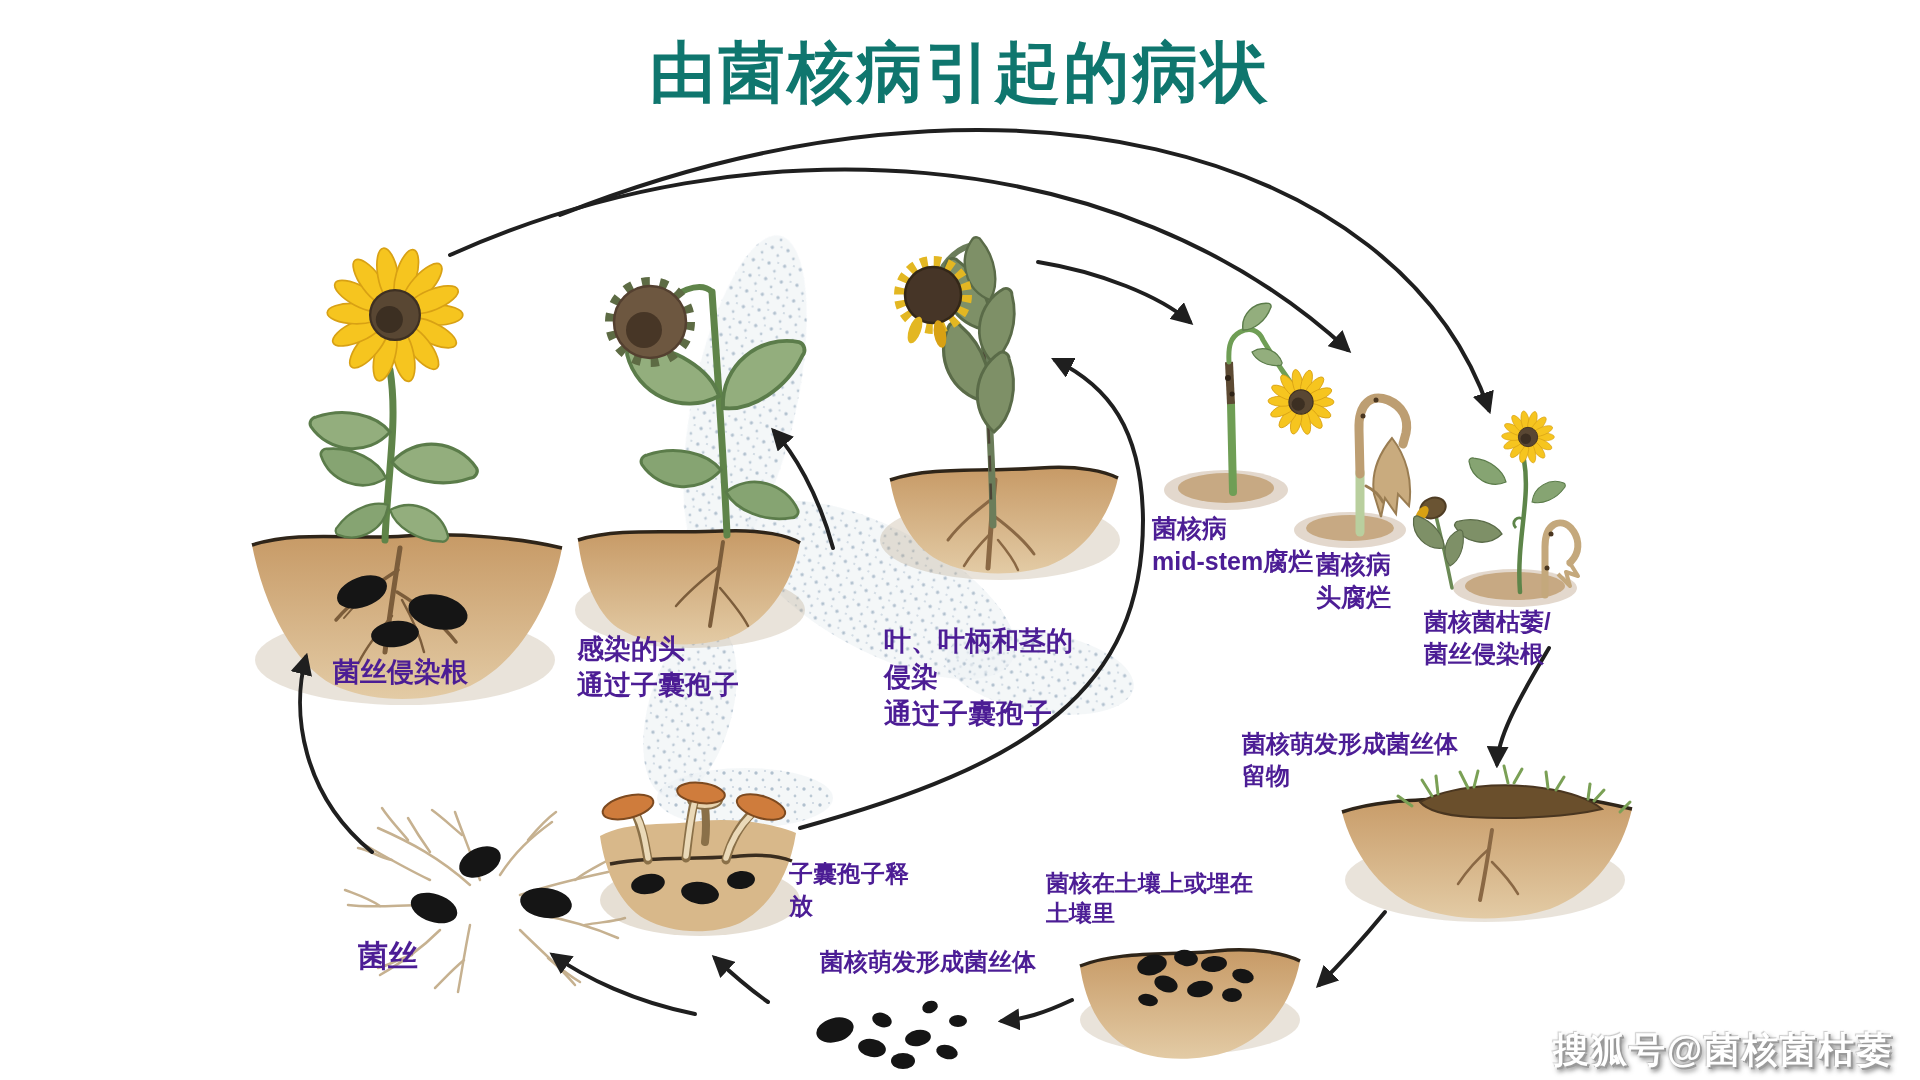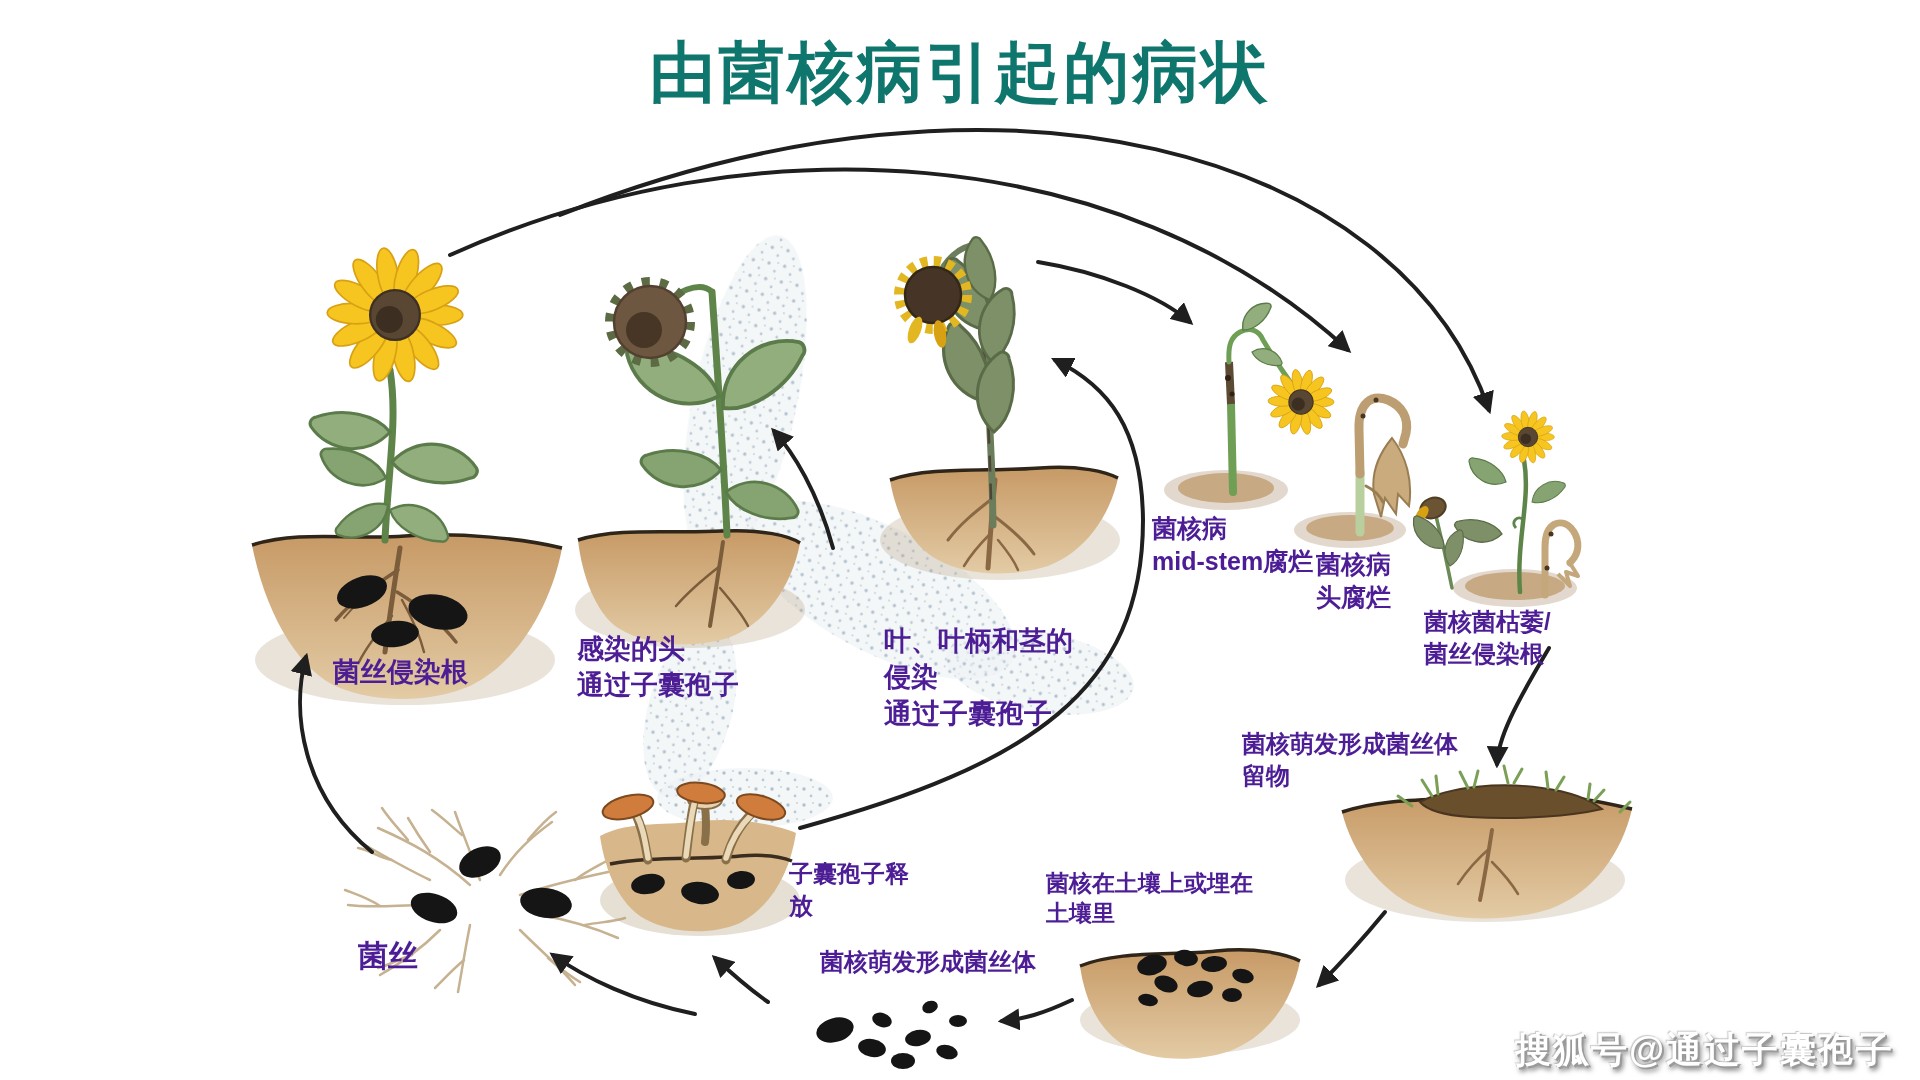--- a/index.html
+++ b/index.html
@@ -338,14 +338,14 @@
 菌丝侵染根</div>
   <div class="lbl" style="left:1242px;top:728px;font-size:24px;">菌核萌发形成菌丝体
 留物</div>
   <div class="lbl" style="left:1046px;top:868px;font-size:23px;">菌核在土壤上或埋在
 土壤里</div>
   <div class="lbl" style="left:789px;top:858px;font-size:24px;">子囊孢子释
 放</div>
   <div class="lbl" style="left:820px;top:946px;font-size:24px;">菌核萌发形成菌丝体</div>
   <div class="lbl" style="left:358px;top:936px;font-size:30px;">菌丝</div>
 
-  <div class="credit">搜狐号@通过子囊孢子</div>
+  <div class="credit">搜狐号@菌核菌枯萎</div>
 </div>
 
 </body></html>

